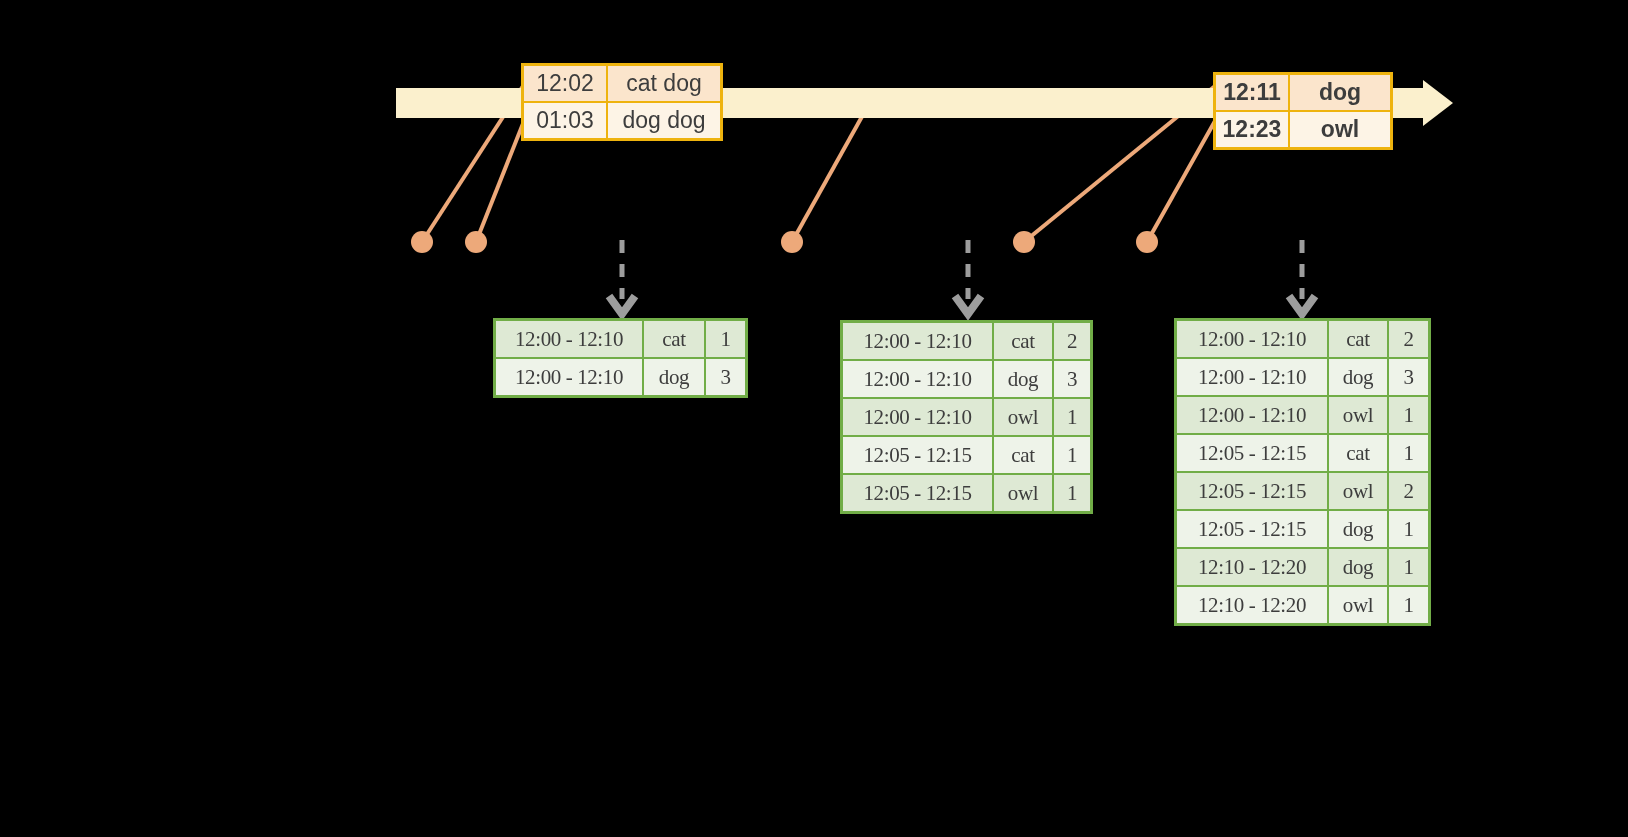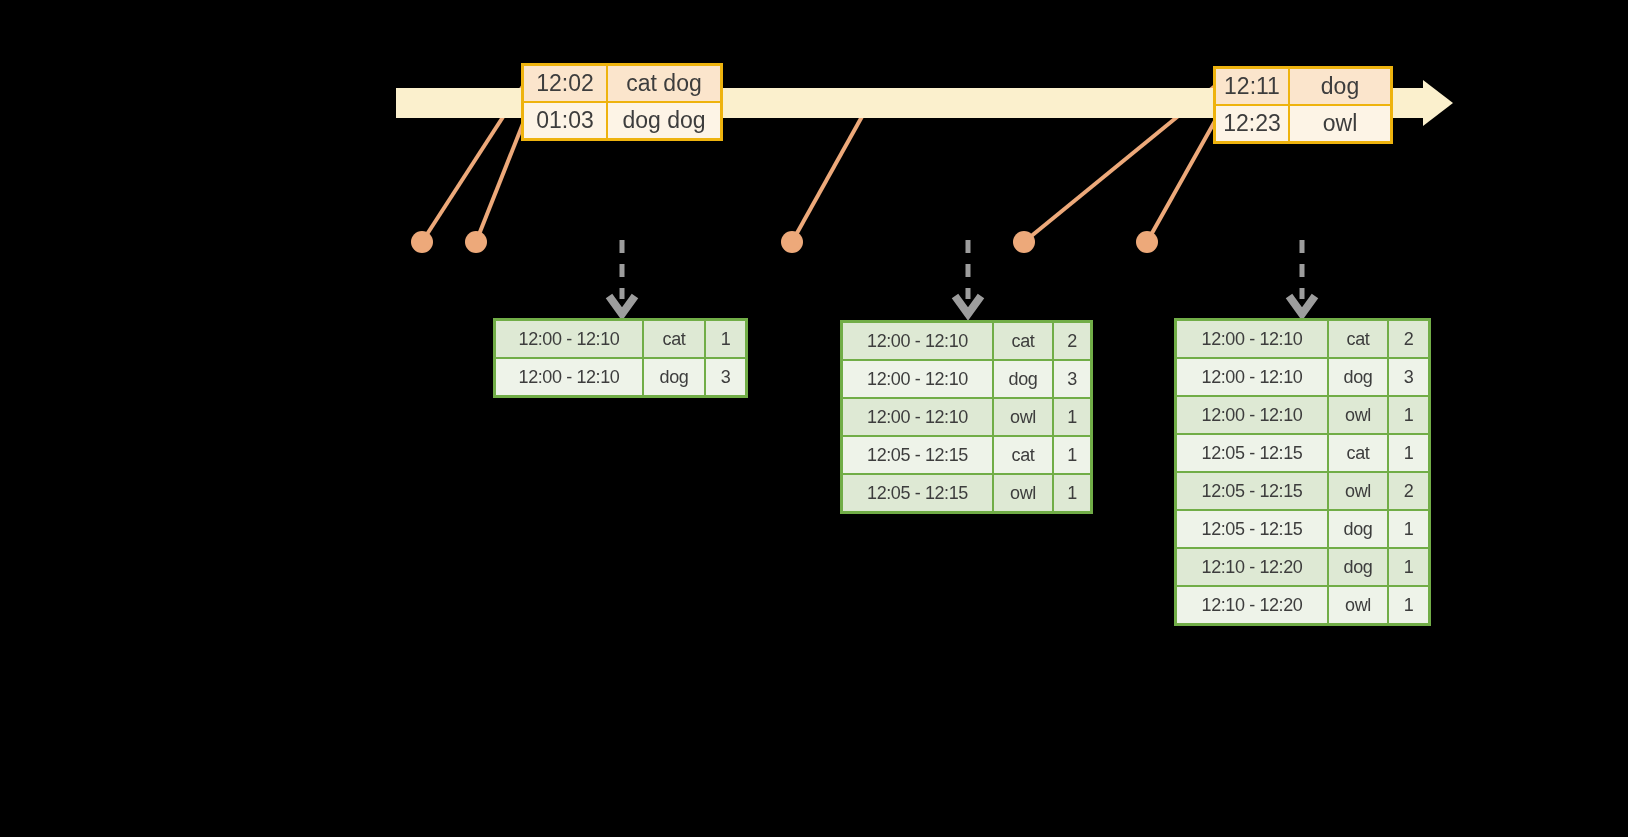--- a/index.html
+++ b/index.html
@@ -19,25 +19,25 @@
   .band{position:absolute;left:396px;top:88px;width:1027px;height:30px;background:var(--timeline-band);}
   .band-head{position:absolute;left:1423px;top:80px;width:0;height:0;
              border-top:23px solid transparent;border-bottom:23px solid transparent;
              border-left:30px solid var(--timeline-band);}
   .etable,.rtable{position:absolute;display:grid;gap:2px;border:3px solid;box-sizing:content-box;}
   .etable{background:var(--event-border);border-color:var(--event-border);}
   .rtable{background:var(--result-border);border-color:var(--result-border);}
   .row{display:contents;}
   .cell{display:flex;align-items:center;justify-content:center;white-space:nowrap;}
   .etable .cell{font-size:23px;}
-  .rtable .cell{font-size:18px;letter-spacing:-0.4px;}
+  .rtable .cell{font-size:21px;letter-spacing:-0.4px;font-family:Liberation Serif, serif;}
   
   #etable-1{left:521px;top:63px;grid-template-columns:82px 112px;grid-auto-rows:35px;}
   #etable-2{left:867px;top:84px;grid-template-columns:83px 110px;grid-auto-rows:35px;}
-  #etable-3{left:1213px;top:66px;grid-template-columns:72px 100px;grid-auto-rows:35px;}
+  #etable-3{left:1213px;top:72px;grid-template-columns:72px 100px;grid-auto-rows:35px;font-weight:bold;}
   .etable .row:nth-child(odd) .cell{background:var(--event-row-dark);}
   .etable .row:nth-child(even) .cell{background:var(--event-row-light);}
   #etable-2 .cell-time{background:var(--event-row-light);}
   #etable-2 .cell-words{background:var(--event-row-dark);}
   
   #rtable-1{left:493px;top:318px;grid-template-columns:146px 60px 39px;grid-auto-rows:36px;}
   #rtable-2{left:840px;top:320px;grid-template-columns:149px 58px 36px;grid-auto-rows:36px;}
   #rtable-3{left:1174px;top:318px;grid-template-columns:150px 58px 39px;grid-auto-rows:36px;}
   .rtable .row:nth-child(odd) .cell{background:var(--result-row-dark);}
   .rtable .row:nth-child(even) .cell{background:var(--result-row-light);}

